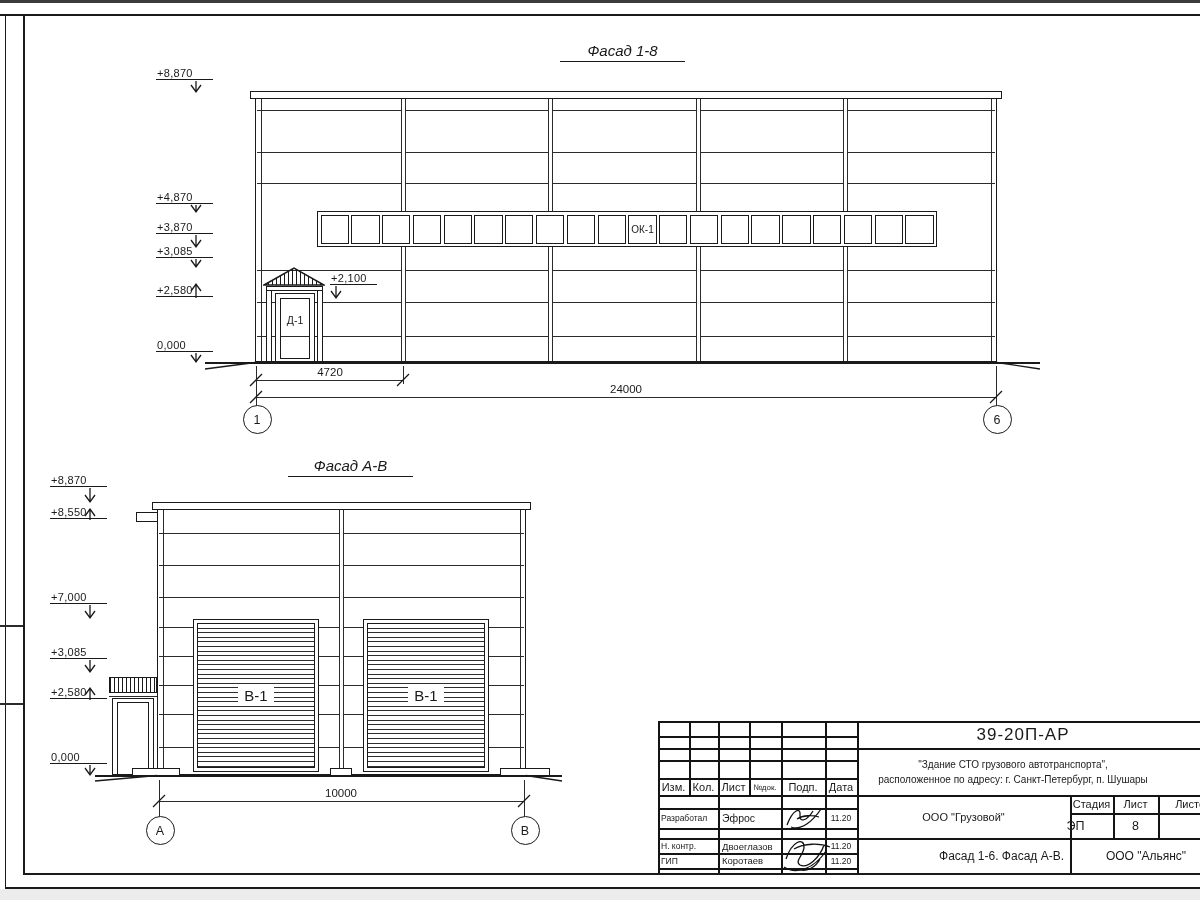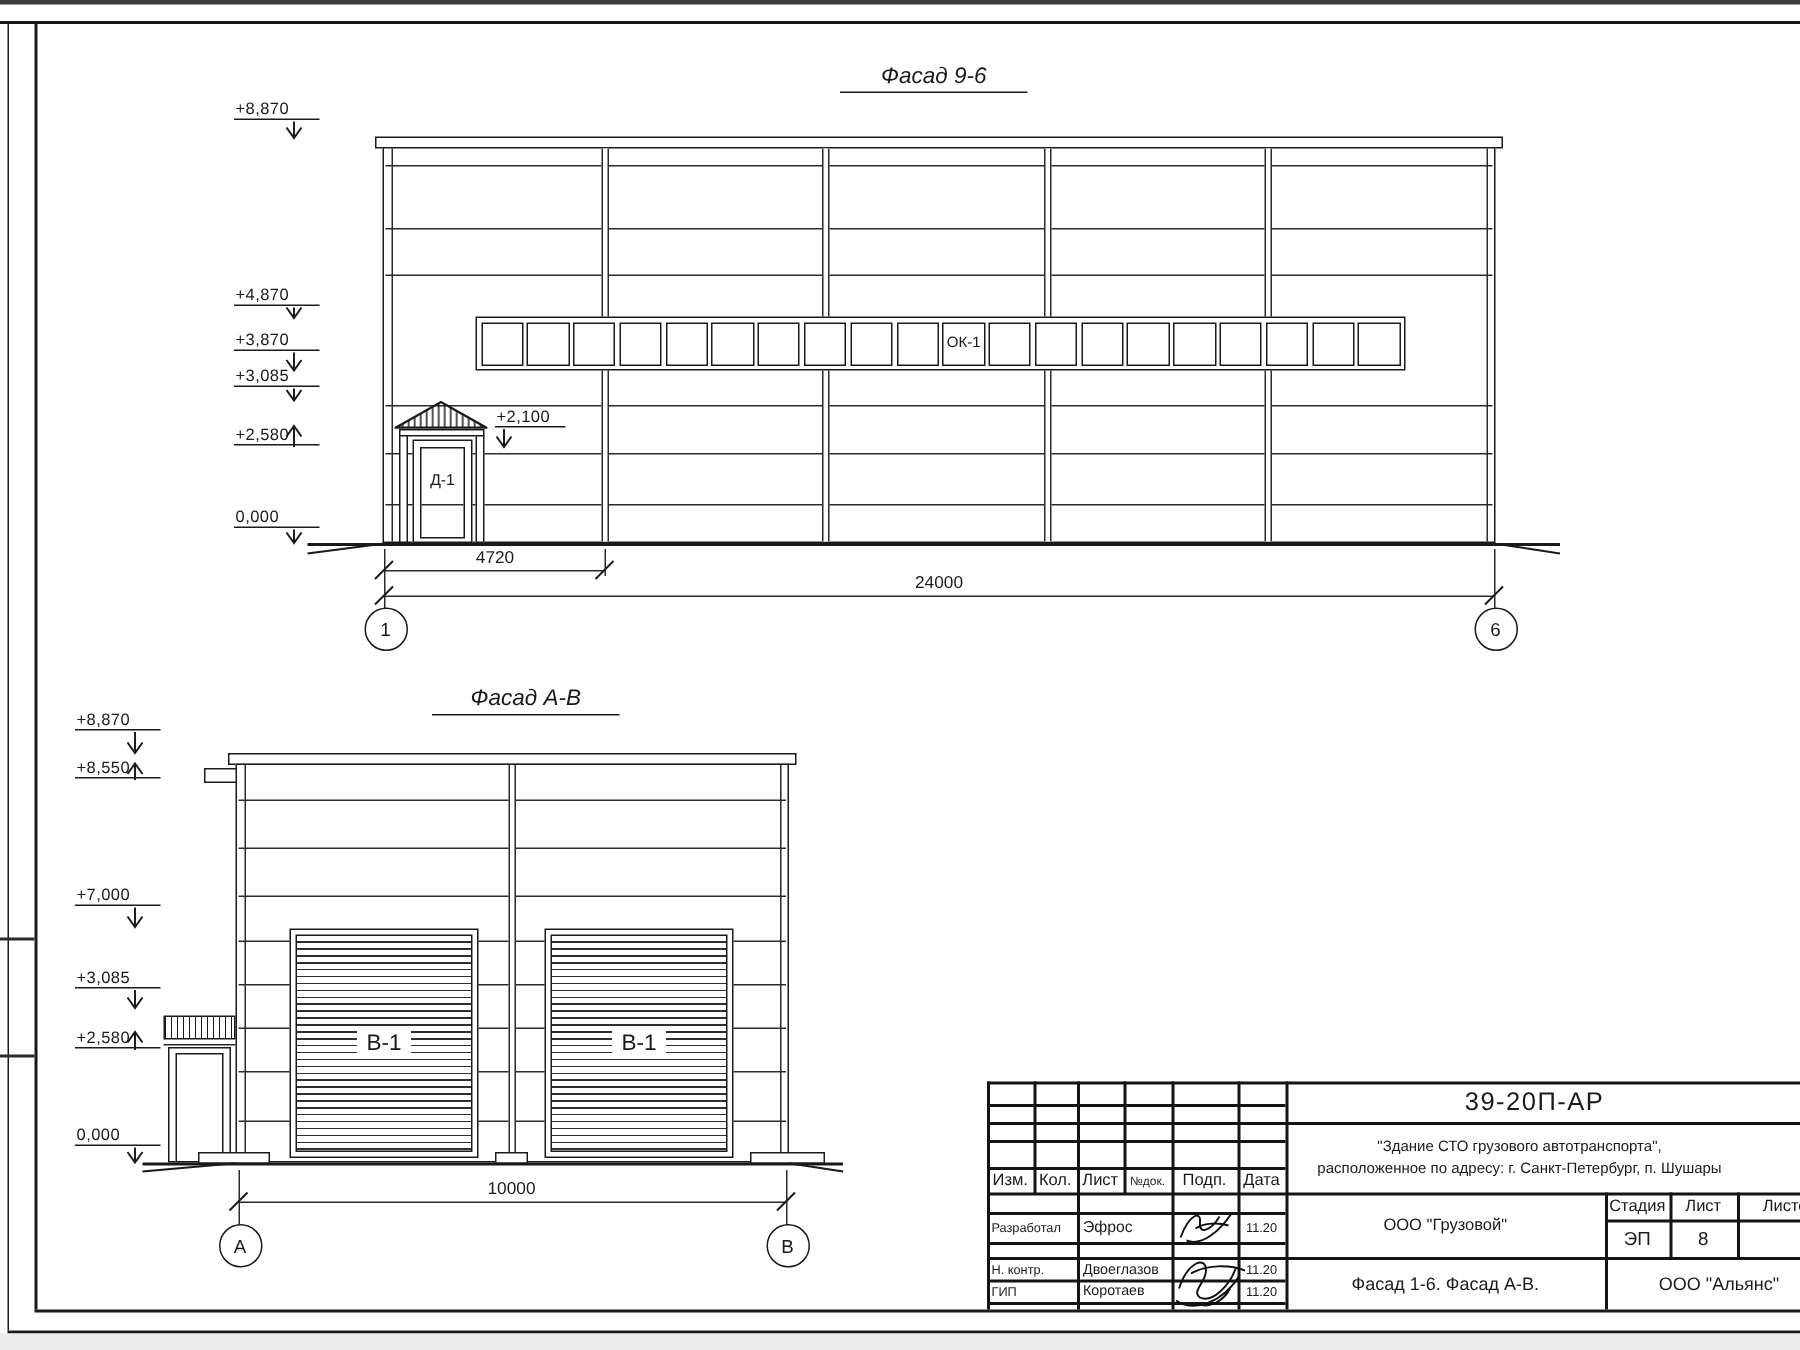--- a/index.html
+++ b/index.html
@@ -46,21 +46,21 @@
   <div class="abs" style="left:0;top:0;width:1200px;height:2.5px;background:#3b3b3b;"></div>
   <div class="hline thick" style="left:0;top:14px;width:1200px;height:1.8px;"></div>
   <div class="vline thick" style="left:5px;top:14px;height:873px;"></div>
   <div class="vline thick" style="left:23px;top:14px;height:859px;width:1.8px;"></div>
   <div class="hline thick" style="left:23px;top:873px;width:1177px;height:1.8px;"></div>
   <div class="hline thick" style="left:5px;top:887px;width:1195px;height:1.5px;"></div>
   <div class="abs" style="left:0;top:889px;width:1200px;height:11px;background:#ececec;"></div>
   <div class="hline" style="left:0;top:625px;width:23px;height:1.5px;"></div>
   <div class="hline" style="left:0;top:703px;width:23px;height:1.5px;"></div>
 
-  <div class="fac-title" style="left:560px;top:42px;width:125px;">Фасад 9-6</div>
+  <div class="fac-title" style="left:560px;top:42px;width:125px;">Фасад 1-8</div>
 
   <div class="mark" style="left:156px;top:67px;">+8,870</div>
   <div class="mark" style="left:156px;top:191px;">+4,870</div>
   <div class="mark" style="left:156px;top:221px;">+3,870</div>
   <div class="mark" style="left:156px;top:245px;">+3,085</div>
   <div class="mark" style="left:156px;top:284px;">+2,580</div>
   <div class="mark" style="left:156px;top:339px;">0,000</div>
 
   <div class="box" style="left:250px;top:91px;width:752px;height:8px;border-width:1.3px;"></div>
   <div class="box" style="left:255px;top:98px;width:742px;height:264px;border-width:1.6px;"></div>
@@ -236,23 +236,23 @@
 
     <div class="tbtxt" style="left:199px;top:0;width:332px;height:27px;font-size:17px;letter-spacing:1px;">39-20П-АР</div>
     <div class="abs" style="left:195px;top:29px;width:320px;height:44px;display:flex;flex-direction:column;justify-content:center;text-align:center;font-size:10px;line-height:15px;">
       <div>"Здание СТО грузового автотранспорта",</div>
       <div>расположенное по адресу: г. Санкт-Петербург, п. Шушары</div>
     </div>
     <div class="tbtxt" style="left:199px;top:74px;width:213px;height:43px;font-size:11px;">ООО "Грузовой"</div>
     <div class="tbtxt" style="left:412px;top:74px;width:43px;height:18px;font-size:11px;">Стадия</div>
     <div class="tbtxt" style="left:455px;top:74px;width:45px;height:18px;font-size:11px;">Лист</div>
     <div class="tbtxt" style="left:500px;top:74px;width:70px;height:18px;font-size:11px;">Листов</div>
-    <div class="tbtxt" style="left:412px;top:92px;width:43px;height:25px;font-size:12.5px;">ЭП</div>
+    <div class="tbtxt" style="left:396px;top:92px;width:43px;height:25px;font-size:12.5px;">ЭП</div>
     <div class="tbtxt" style="left:455px;top:92px;width:45px;height:25px;font-size:12.5px;">8</div>
     <div class="tbtxt" style="left:500px;top:92px;width:70px;height:25px;font-size:12.5px;"></div>
-    <div class="tbtxt" style="left:199px;top:117px;width:213px;height:35px;font-size:12px;">Фасад 1-6. Фасад А-В.</div>
+    <div class="tbtxt" style="left:199px;top:117px;width:213px;height:35px;font-size:12px;padding-left:38px;">Фасад 1-6. Фасад А-В.</div>
     <div class="tbtxt" style="left:412px;top:117px;width:152px;height:35px;font-size:12px;">ООО "Альянс"</div>
   </div>
 
   <svg class="overlay" width="1200" height="900">
     <path id="annot" d="M196 81L196 92M191 85L196 92L201 85M196 205L196 212M191 205L196 212L201 205M196 235L196 247M191 240L196 247L201 240M196 259L196 267M191 260L196 267L201 260M196 298L196 284M191 291L196 284L201 291M196 353L196 362M191 355L196 362L201 355M336 286L336 298M331 291L336 298L341 291M90 488L90 502M85 495L90 502L95 495M90 520L90 509M85 516L90 509L95 516M90 605L90 618M85 611L90 618L95 611M90 660L90 672M85 665L90 672L95 665M90 700L90 688M85 695L90 688L95 695M90 765L90 775M85 768L90 775L95 768M250 386L262 374M397 386L409 374M250 403L262 391M990 403L1002 391M153 807L165 795M518 807L530 795M205 369L255 362.5M997 362.5L1040 369M95 781L157 775.5M526 775.5L562 781" fill="none" stroke="#1a1a1a" stroke-width="1.3"></path>
   </svg>
 </div>
 
 </body></html>

